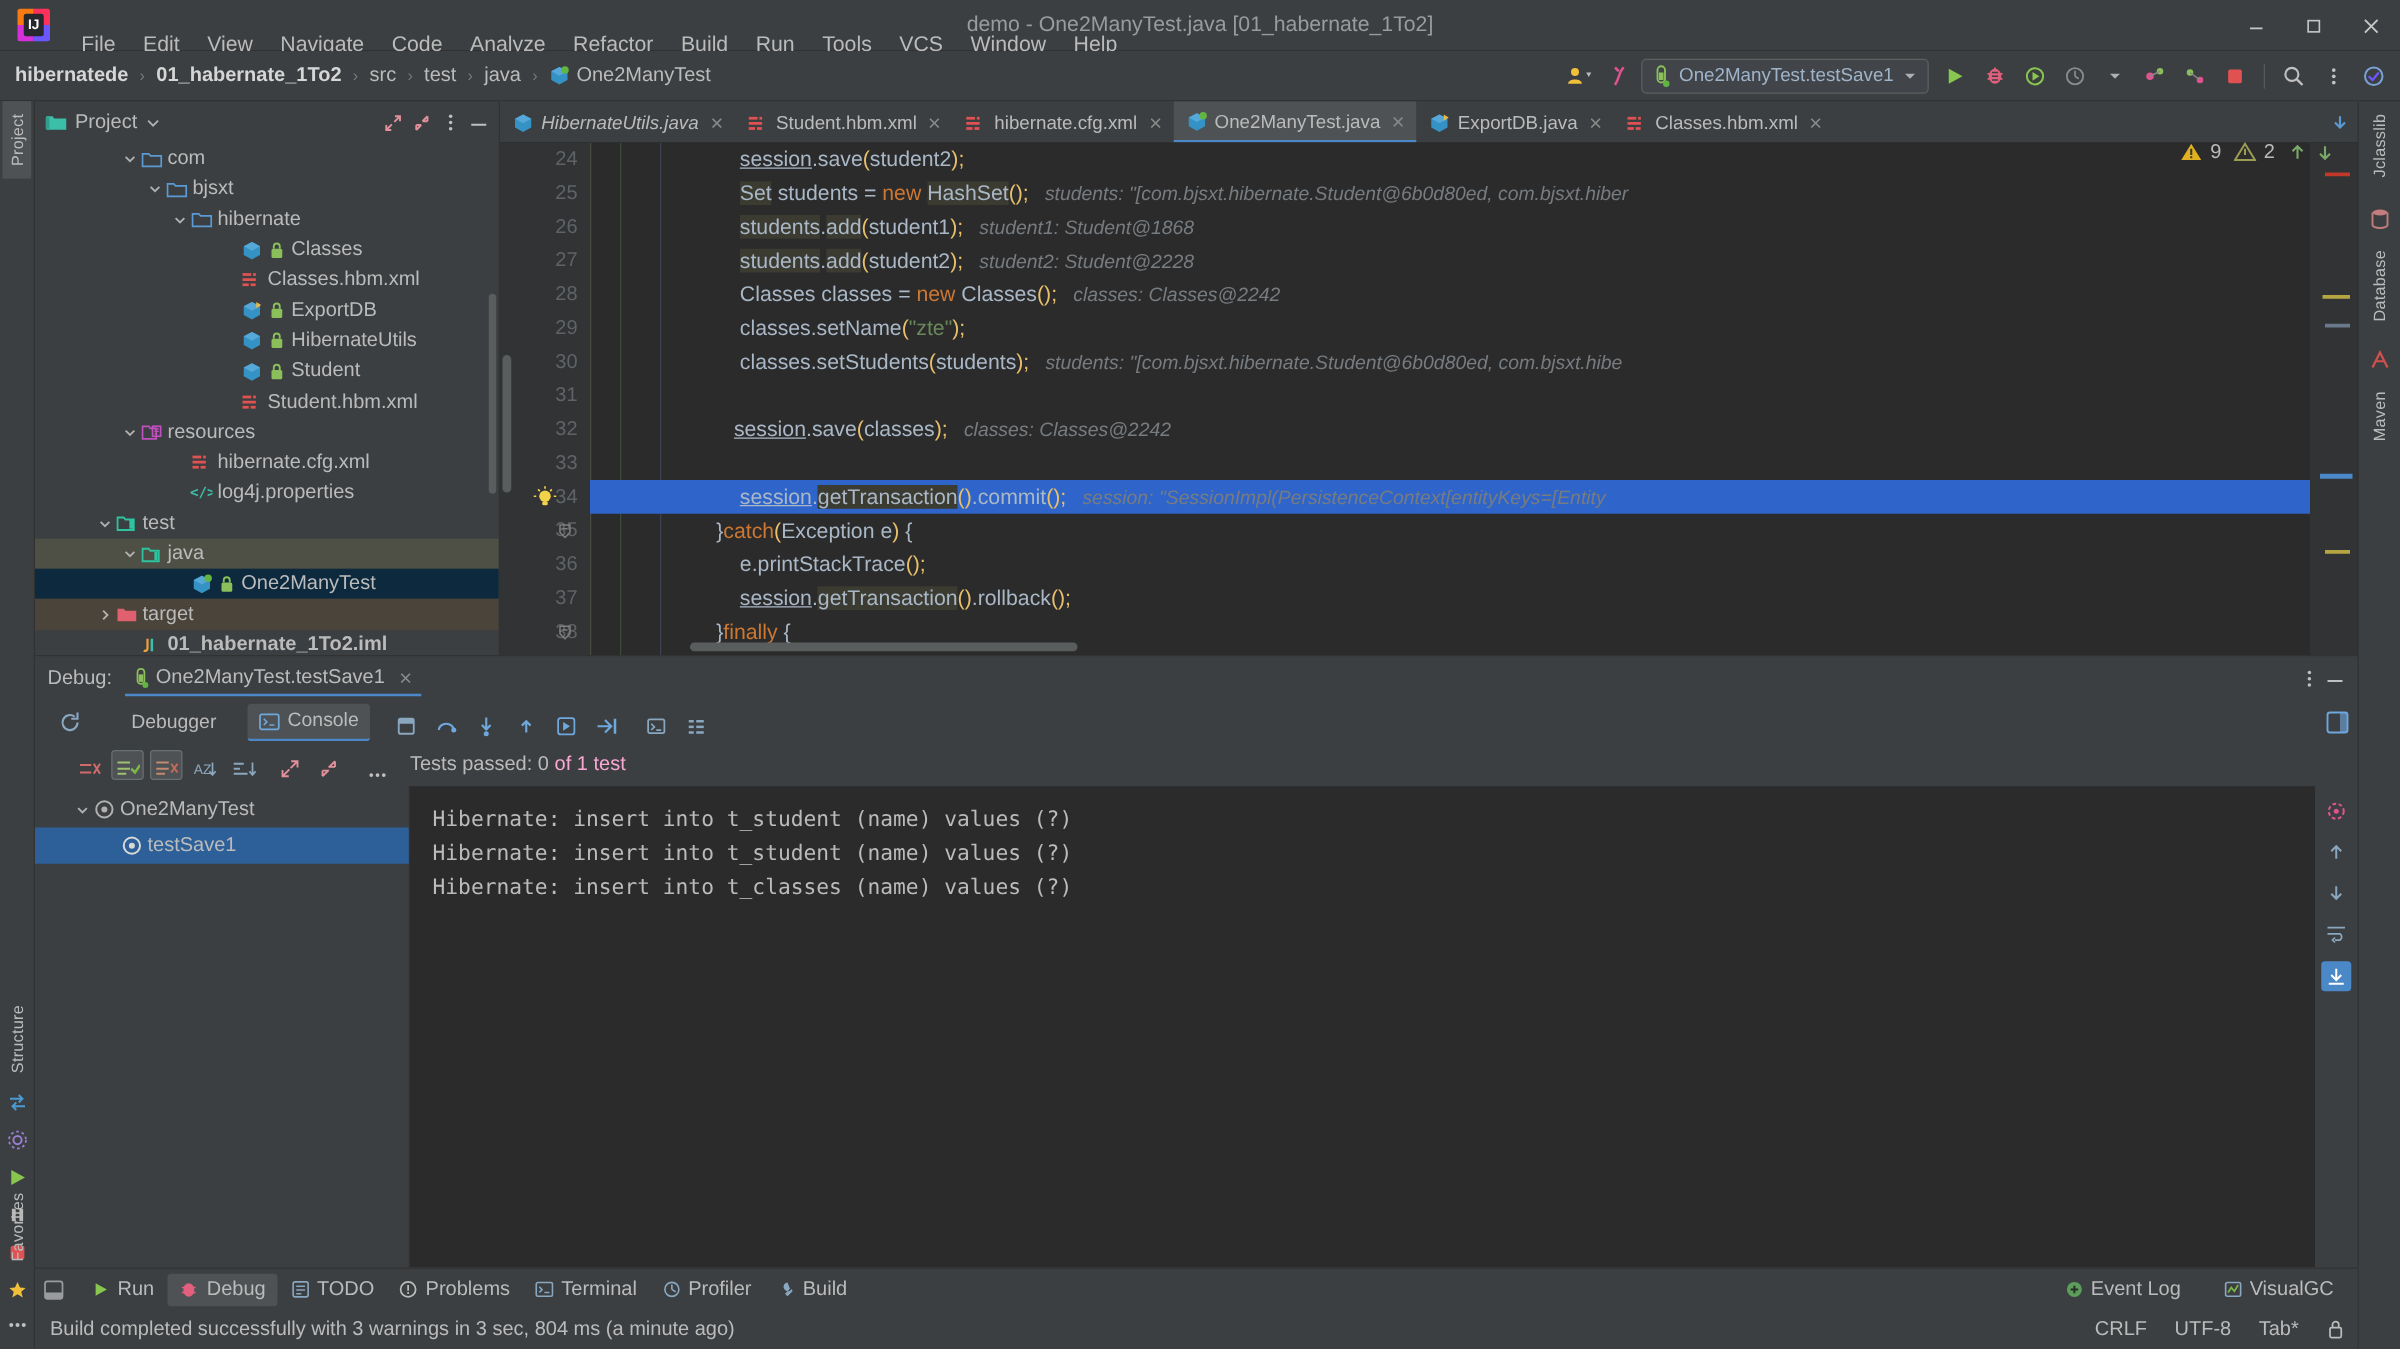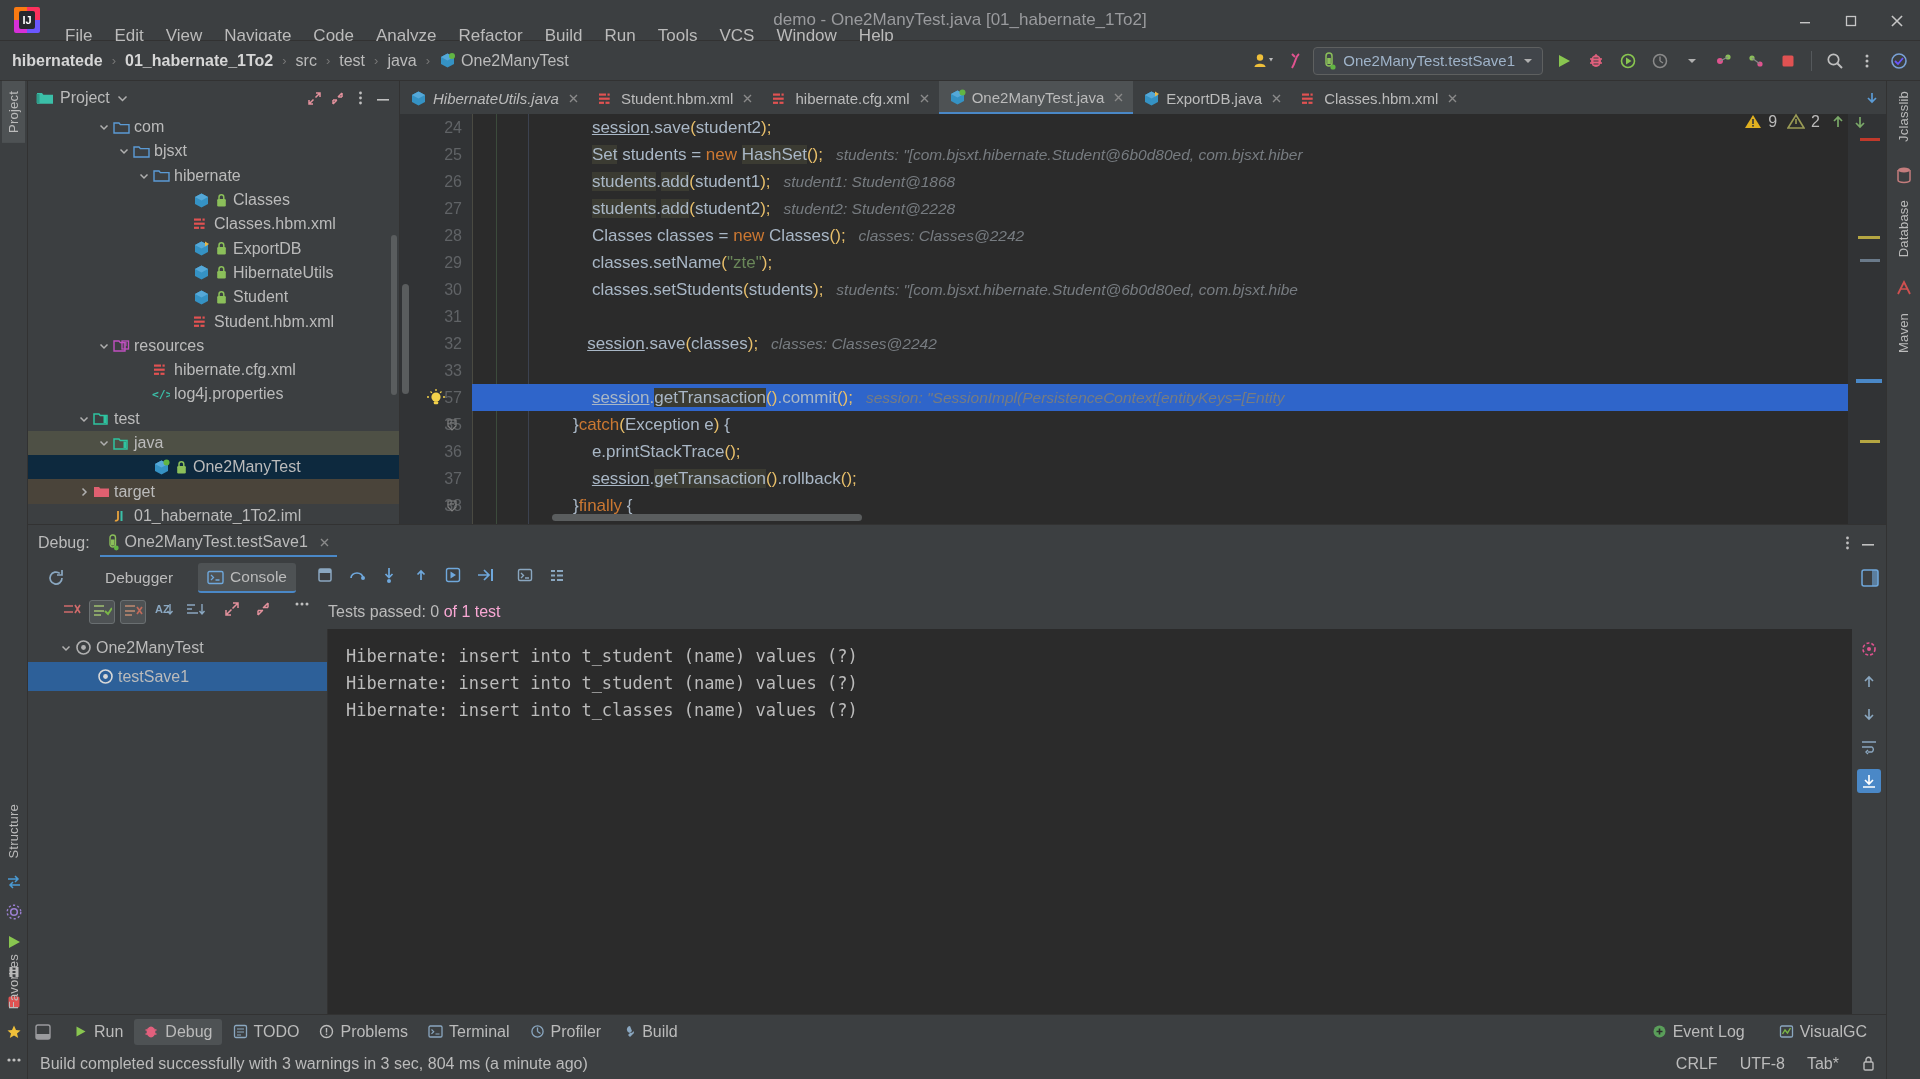--- a/index.html
+++ b/index.html
@@ -108,21 +108,21 @@
   
   #debug { flex:1; display:flex; flex-direction:column; background:#3c3f41; border-top:1px solid #323232; min-height:0;}
   #dbg-head { height:36px; display:flex; align-items:center; padding:0 10px; gap:10px; position:relative;}
   #dbg-head .lab { font-size:16px;color:#bbbbbb;}
   .dbg-tab { display:flex;align-items:center;gap:6px;font-size:16px;color:#bbbbbb; padding:4px 6px; border-bottom:2px solid #4a88c7;}
   #dbg-head .right{margin-left:auto;display:flex;gap:10px;align-items:center;}
   #dbg-tabs { height:34px; display:flex; align-items:center; padding-left:62px; gap:2px; position:relative;}
   .dtab { display:flex;align-items:center;gap:6px;font-size:15.5px;color:#bbbbbb;padding:5px 9px;border-radius:3px;}
   .dtab.sel { background:#4e5254; border-bottom:2px solid #4a88c7;}
   #dbg-tools { height:34px; display:flex; align-items:center; padding-left:30px; gap:5px;}
-  .dtool { width:26px;height:24px;display:flex;align-items:flex-start;justify-content:center;border-radius:3px;font-weight:bold;}
+  .dtool { width:26px;height:24px;display:flex;align-items:flex-end;justify-content:center;border-radius:3px;}
   .dtool.on { background:#4e5254; border:1px solid #6a6f71;}
   #tests-passed { font-size:16px; color:#bbbbbb; margin-left:8px;}
   #dbg-body { flex:1; display:flex; min-height:0;}
   #tests-tree { width:300px; background:#3c3f41; border-right:1px solid #323232; padding-top:4px;}
   .trow { height:29px; display:flex;align-items:center; font-size:16px; padding-left:8px; white-space:nowrap;}
   .trow.sel { background:#2d6099; }
   #console { flex:1; background:#2b2b2b; padding:14px 0 0 18px; overflow:hidden;}
   .cline { font-size:17px; color:#bbbbbb; line-height:27px; white-space:pre;}
   #console-strip { width:34px; background:#3c3f41; display:flex;flex-direction:column;align-items:center; padding-top:10px; gap:14px;}
 
@@ -626,21 +626,21 @@
                   <path d="M4.5 2.5 l3.5 3.5 -3.5 3.5" stroke="#b0b0b0" stroke-width="1.5" fill="none"></path>
                 </svg>
               </span>
               <span class="ic">
                 <svg width="17" height="15" viewBox="0 0 17 15">
                   <path d="M1 3 h5 l1.3 1.6 H16 v8.4 H1 Z" fill="#e06070"></path>
                 </svg>
               </span>
               <span class="lbl">target</span>
             </div>
-            <div class="row" style="padding-left: 68px;">
+            <div class="row" style="padding-left: 68px; font-weight: bold;">
               <span class="arrow"></span>
               <span class="ic">
                 <svg width="17" height="14" viewBox="0 0 17 14">
                   <path d="M5 2 v8 a2 2 0 0 1 -3 1.4" stroke="#e8a33d" stroke-width="1.8" fill="none"></path>
                   <rect x="7.5" y="2" width="2" height="10" fill="#3bbfa8"></rect>
                 </svg>
               </span>
               <span class="lbl">01_habernate_1To2.iml</span>
             </div>
             <div class="tree-scroll"></div>
@@ -755,21 +755,21 @@
               <div class="lnum">24</div>
               <div class="lnum">25</div>
               <div class="lnum">26</div>
               <div class="lnum">27</div>
               <div class="lnum">28</div>
               <div class="lnum">29</div>
               <div class="lnum">30</div>
               <div class="lnum">31</div>
               <div class="lnum">32</div>
               <div class="lnum">33</div>
-              <div class="lnum">57</div>
+              <div class="lnum">34</div>
               <div class="lnum">35</div>
               <div class="lnum">36</div>
               <div class="lnum">37</div>
               <div class="lnum">38</div>
               <div style="position: absolute; left: 26px; top: 274px;">
                 <svg width="20" height="20" viewBox="0 0 20 20">
                   <circle cx="10" cy="9" r="4.6" fill="#f3d24a"></circle>
                   <rect x="7.8" y="13.2" width="4.4" height="3" rx="1" fill="#f3d24a"></rect>
                   <path d="M10 1 v2 M3 9 h-2 M17 9 h2 M4.5 3.5 l1.4 1.4 M15.5 3.5 l-1.4 1.4" stroke="#f3d24a" stroke-width="1.3"></path>
                 </svg>

